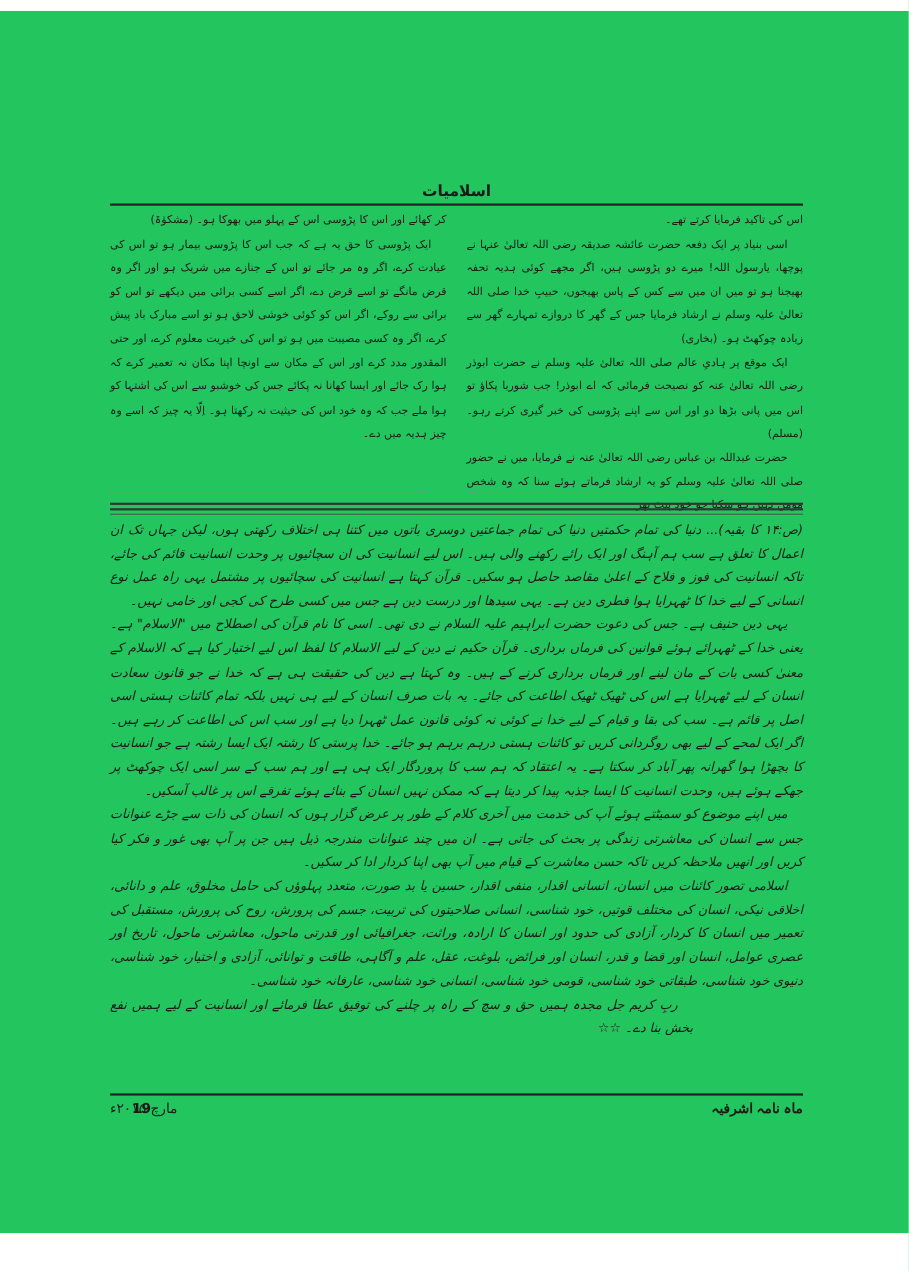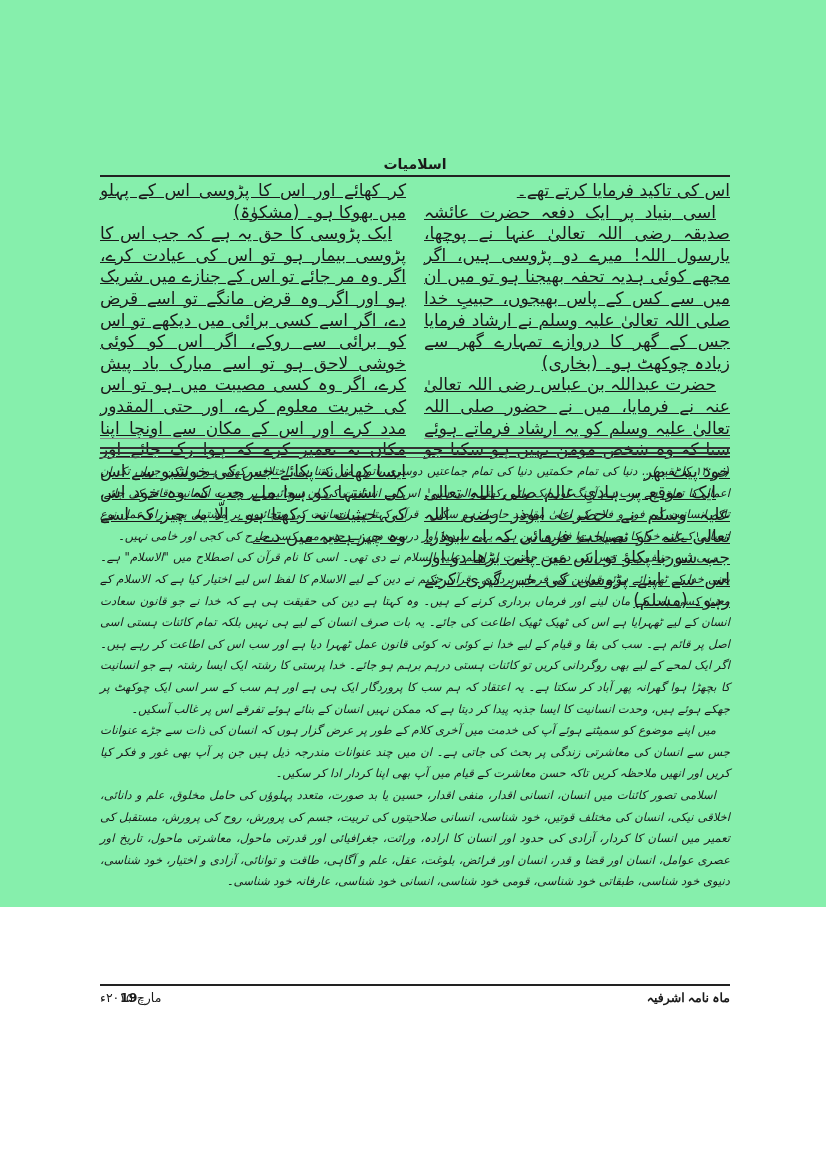--- a/index.html
+++ b/index.html
@@ -10,24 +10,24 @@
   body {
     width: 826px;
     height: 1169px;
     position: relative;
     overflow: hidden;
     font-family: "DejaVu Sans", sans-serif;
     color: #1a1a1a;
   }
   .page {
     position: absolute;
-    left: 0; top: 0;
+    left: 0; top: 10px;
     width: 826px;
-    height: 907px;
-    background: #86efac;
+    height: 1111px;
+    background: #22c55e;
   }
   .header-title {
     position: absolute;
     left: 100px;
     width: 630px;
     top: 156px;
     text-align: center;
     font-size: 14px;
     font-weight: bold;
     direction: rtl;
@@ -40,23 +40,22 @@
     top: 175px;
     height: 0;
     border-top: 2px solid #222;
   }
   .col {
     position: absolute;
     top: 180px;
     direction: rtl;
     text-align: justify;
     text-align-last: right;
-    font-size: 17px;
+    font-size: 10px;
     line-height: 21.6px;
-    text-decoration: underline;
   }
   .col-right {
     left: 424px;
     width: 306px;
   }
   .col-left {
     left: 100px;
     width: 306px;
   }
   .col p {
@@ -140,40 +139,41 @@
 <body>
 
 <div class="page">
 
   <div class="header-title">اسلامیات</div>
   <div class="header-rule"></div>
 
   <div class="col col-right">
     <p>اس کی تاکید فرمایا کرتے تھے۔</p>
     <p class="indent">اسی بنیاد پر ایک دفعہ حضرت عائشہ صدیقہ رضی اللہ تعالیٰ عنہا نے پوچھا، یارسول اللہ! میرے دو پڑوسی ہیں، اگر مجھے کوئی ہدیہ تحفہ بھیجنا ہو تو میں ان میں سے کس کے پاس بھیجوں، حبیبِ خدا صلی اللہ تعالیٰ علیہ وسلم نے ارشاد فرمایا جس کے گھر کا دروازے تمہارے گھر سے زیادہ چوکھٹ ہو۔ (بخاری)</p>
+    <p class="indent">ایک موقع پر ہادیِ عالم صلی اللہ تعالیٰ علیہ وسلم نے حضرت ابوذر رضی اللہ تعالیٰ عنہ کو نصیحت فرمائی کہ اے ابوذر! جب شوربا پکاؤ تو اس میں پانی بڑھا دو اور اس سے اپنے پڑوسی کی خبر گیری کرتے رہو۔ (مسلم)</p>
     <p class="indent">حضرت عبداللہ بن عباس رضی اللہ تعالیٰ عنہ نے فرمایا، میں نے حضور صلی اللہ تعالیٰ علیہ وسلم کو یہ ارشاد فرماتے ہوئے سنا کہ وہ شخص مومن نہیں ہو سکتا جو خود پیٹ بھر</p>
-    <p class="indent">ایک موقع پر ہادیِ عالم صلی اللہ تعالیٰ علیہ وسلم نے حضرت ابوذر رضی اللہ تعالیٰ عنہ کو نصیحت فرمائی کہ اے ابوذر! جب شوربا پکاؤ تو اس میں پانی بڑھا دو اور اس سے اپنے پڑوسی کی خبر گیری کرتے رہو۔ (مسلم)</p>
   </div>
 
   <div class="col col-left">
     <p>کر کھائے اور اس کا پڑوسی اس کے پہلو میں بھوکا ہو۔ (مشکوٰۃ)</p>
     <p class="indent">ایک پڑوسی کا حق یہ ہے کہ جب اس کا پڑوسی بیمار ہو تو اس کی عیادت کرے، اگر وہ مر جائے تو اس کے جنازے میں شریک ہو اور اگر وہ قرض مانگے تو اسے قرض دے، اگر اسے کسی برائی میں دیکھے تو اس کو برائی سے روکے، اگر اس کو کوئی خوشی لاحق ہو تو اسے مبارک باد پیش کرے، اگر وہ کسی مصیبت میں ہو تو اس کی خیریت معلوم کرے، اور حتی المقدور مدد کرے اور اس کے مکان سے اونچا اپنا مکان نہ تعمیر کرے کہ ہوا رک جائے اور ایسا کھانا نہ پکائے جس کی خوشبو سے اس کی اشتہا کو ہوا ملے جب کہ وہ خود اس کی حیثیت نہ رکھتا ہو۔ اِلّا یہ چیز کہ اسے وہ چیز ہدیہ میں دے۔</p>
   </div>
 
   <div class="divider divider-a"></div>
   <div class="divider divider-a2"></div>
   <div class="divider divider-double-1"></div>
   <div class="divider divider-double-2"></div>
   <div class="divider divider-double-3"></div>
 
   <div class="body-text">
     <p>(ص:۱۴ کا بقیہ)... دنیا کی تمام حکمتیں دنیا کی تمام جماعتیں دوسری باتوں میں کتنا ہی اختلاف رکھتی ہوں، لیکن جہاں تک ان اعمال کا تعلق ہے سب ہم آہنگ اور ایک رائے رکھنے والی ہیں۔ اس لیے انسانیت کی ان سچائیوں پر وحدت انسانیت قائم کی جائے، تاکہ انسانیت کی فوز و فلاح کے اعلیٰ مقاصد حاصل ہو سکیں۔ قرآن کہتا ہے انسانیت کی سچائیوں پر مشتمل یہی راہ عمل نوع انسانی کے لیے خدا کا ٹھہرایا ہوا فطری دین ہے۔ یہی سیدھا اور درست دین ہے جس میں کسی طرح کی کجی اور خامی نہیں۔</p>
     <p class="indent">یہی دین حنیف ہے۔ جس کی دعوت حضرت ابراہیم علیہ السلام نے دی تھی۔ اسی کا نام قرآن کی اصطلاح میں "الاسلام" ہے۔ یعنی خدا کے ٹھہرائے ہوئے قوانین کی فرماں برداری۔ قرآن حکیم نے دین کے لیے الاسلام کا لفظ اس لیے اختیار کیا ہے کہ الاسلام کے معنیٰ کسی بات کے مان لینے اور فرماں برداری کرنے کے ہیں۔ وہ کہتا ہے دین کی حقیقت ہی ہے کہ خدا نے جو قانون سعادت انسان کے لیے ٹھہرایا ہے اس کی ٹھیک ٹھیک اطاعت کی جائے۔ یہ بات صرف انسان کے لیے ہی نہیں بلکہ تمام کائنات ہستی اسی اصل پر قائم ہے۔ سب کی بقا و قیام کے لیے خدا نے کوئی نہ کوئی قانون عمل ٹھہرا دیا ہے اور سب اس کی اطاعت کر رہے ہیں۔ اگر ایک لمحے کے لیے بھی روگردانی کریں تو کائنات ہستی درہم برہم ہو جائے۔ خدا پرستی کا رشتہ ایک ایسا رشتہ ہے جو انسانیت کا بچھڑا ہوا گھرانہ پھر آباد کر سکتا ہے۔ یہ اعتقاد کہ ہم سب کا پروردگار ایک ہی ہے اور ہم سب کے سر اسی ایک چوکھٹ پر جھکے ہوئے ہیں، وحدت انسانیت کا ایسا جذبہ پیدا کر دیتا ہے کہ ممکن نہیں انسان کے بنائے ہوئے تفرقے اس پر غالب آسکیں۔</p>
     <p class="indent">میں اپنے موضوع کو سمیٹتے ہوئے آپ کی خدمت میں آخری کلام کے طور پر عرض گزار ہوں کہ انسان کی ذات سے جڑے عنوانات جس سے انسان کی معاشرتی زندگی پر بحث کی جاتی ہے۔ ان میں چند عنوانات مندرجہ ذیل ہیں جن پر آپ بھی غور و فکر کیا کریں اور انھیں ملاحظہ کریں تاکہ حسن معاشرت کے قیام میں آپ بھی اپنا کردار ادا کر سکیں۔</p>
     <p class="indent">اسلامی تصور کائنات میں انسان، انسانی اقدار، منفی اقدار، حسین یا بد صورت، متعدد پہلوؤں کی حامل مخلوق، علم و دانائی، اخلاقی نیکی، انسان کی مختلف قوتیں، خود شناسی، انسانی صلاحیتوں کی تربیت، جسم کی پرورش، روح کی پرورش، مستقبل کی تعمیر میں انسان کا کردار، آزادی کی حدود اور انسان کا ارادہ، وراثت، جغرافیائی اور قدرتی ماحول، معاشرتی ماحول، تاریخ اور عصری عوامل، انسان اور قضا و قدر، انسان اور فرائض، بلوغت، عقل، علم و آگاہی، طاقت و توانائی، آزادی و اختیار، خود شناسی، دنیوی خود شناسی، طبقاتی خود شناسی، قومی خود شناسی، انسانی خود شناسی، عارفانہ خود شناسی۔</p>
+    <p class="indent closing">ربِ کریم جل مجدہ ہمیں حق و سچ کے راہ پر چلنے کی توفیق عطا فرمائے اور انسانیت کے لیے ہمیں نفع بخش بنا دے۔ ☆☆</p>
   </div>
 
   <div class="footer-rule"></div>
   <div class="footer">
     <span class="f-right">ماہ نامہ اشرفیہ</span>
     <span class="f-center">مارچ ۲۰۱۵ء</span>
     <span class="f-left">19</span>
   </div>
 
 </div>

